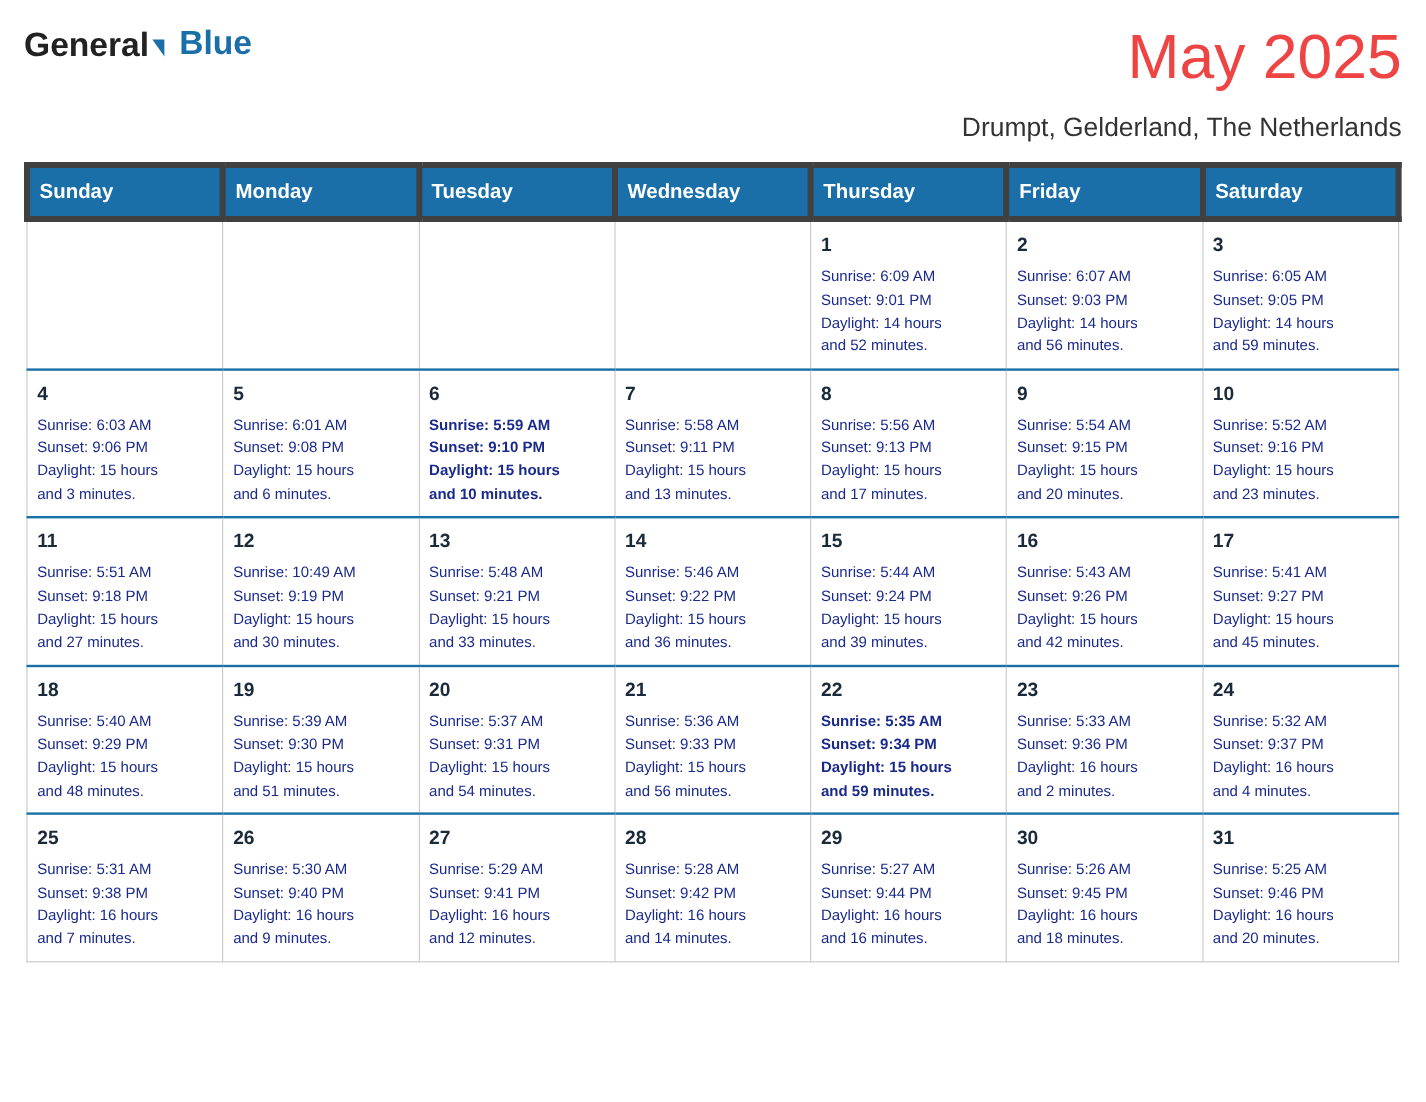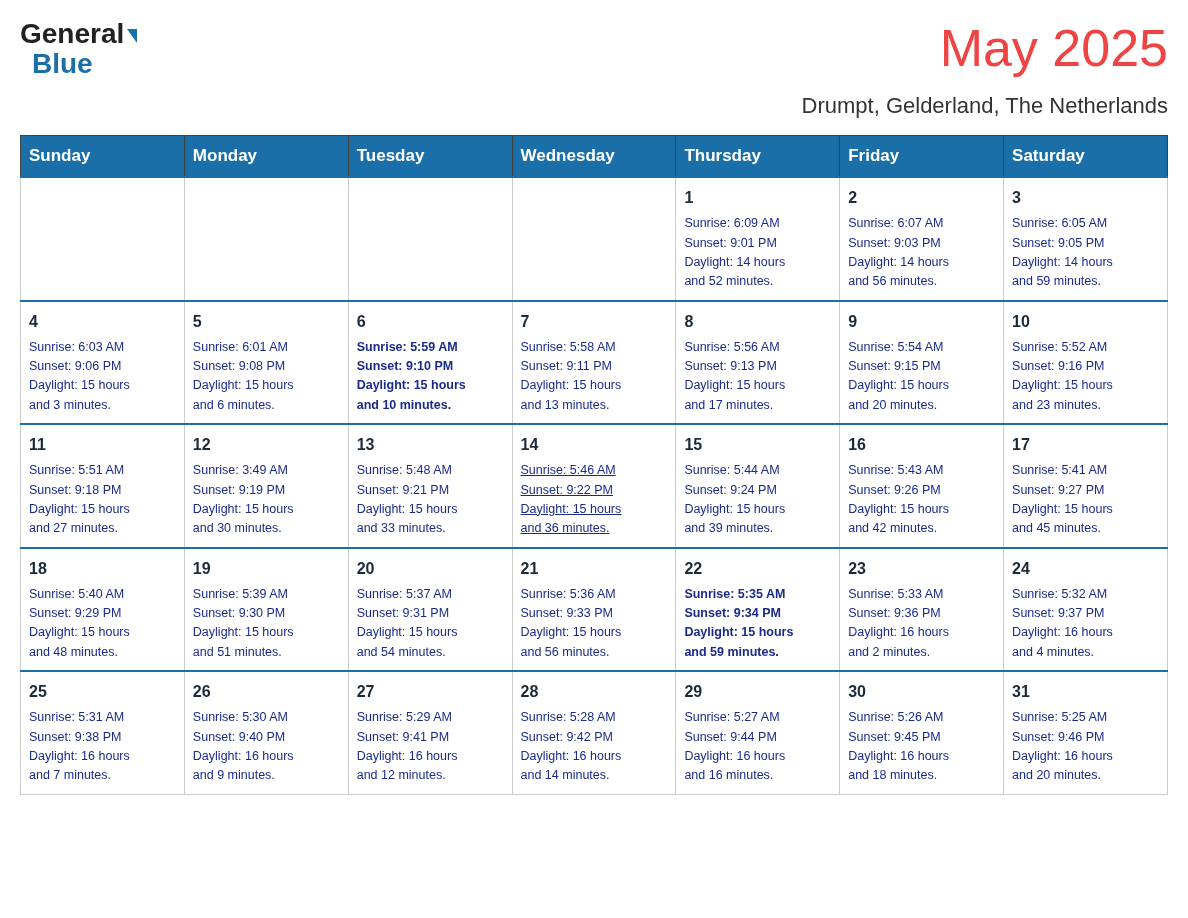--- a/index.html
+++ b/index.html
@@ -12,22 +12,22 @@
       min-height: 918px;
     }
     .header {
       display: flex;
       justify-content: space-between;
       align-items: flex-start;
       margin-bottom: 16px;
     }
     .logo {
       display: flex;
-      flex-direction: column;
-      align-items: flex-start;
+      flex-direction: row;
+      align-items: flex-end;
     }
     .logo-general {
       font-size: 28px;
       font-weight: bold;
       color: #222;
       line-height: 1;
     }
     .logo-general span {
       color: #1a6fa8;
       font-weight: bold;
@@ -62,21 +62,21 @@
       border-collapse: collapse;
       border: 1px solid #ccc;
     }
     .calendar th {
       background-color: #1a6fa8;
       color: #fff;
       font-size: 17px;
       font-weight: bold;
       padding: 10px 8px;
       text-align: left;
-      border: 1px solid #404040;
+      border: 5px solid #404040;
     }
     .calendar td {
       vertical-align: top;
       padding: 8px;
       border: 1px solid #ccc;
       width: calc(100% / 7);
       min-height: 110px;
       font-size: 13px;
       line-height: 1.5;
       color: #333;
@@ -212,35 +212,35 @@
       <tr class="week-row">
         <td>
           <span class="day-number">11</span>
           <div class="day-info" style="white-space: pre-line;">Sunrise: 5:51 AM
 Sunset: 9:18 PM
 Daylight: 15 hours
 and 27 minutes.</div>
         </td>
         <td>
           <span class="day-number">12</span>
-          <div class="day-info" style="white-space: pre-line;">Sunrise: 3:49 AM
+          <div class="day-info" style="white-space: pre-line;">Sunrise: 10:49 AM
 Sunset: 9:19 PM
 Daylight: 15 hours
 and 30 minutes.</div>
         </td>
         <td>
           <span class="day-number">13</span>
           <div class="day-info" style="white-space: pre-line;">Sunrise: 5:48 AM
 Sunset: 9:21 PM
 Daylight: 15 hours
 and 33 minutes.</div>
         </td>
         <td>
           <span class="day-number">14</span>
-          <div class="day-info" style="white-space: pre-line; text-decoration: underline;">Sunrise: 5:46 AM
+          <div class="day-info" style="white-space: pre-line;">Sunrise: 5:46 AM
 Sunset: 9:22 PM
 Daylight: 15 hours
 and 36 minutes.</div>
         </td>
         <td>
           <span class="day-number">15</span>
           <div class="day-info" style="white-space: pre-line;">Sunrise: 5:44 AM
 Sunset: 9:24 PM
 Daylight: 15 hours
 and 39 minutes.</div>

